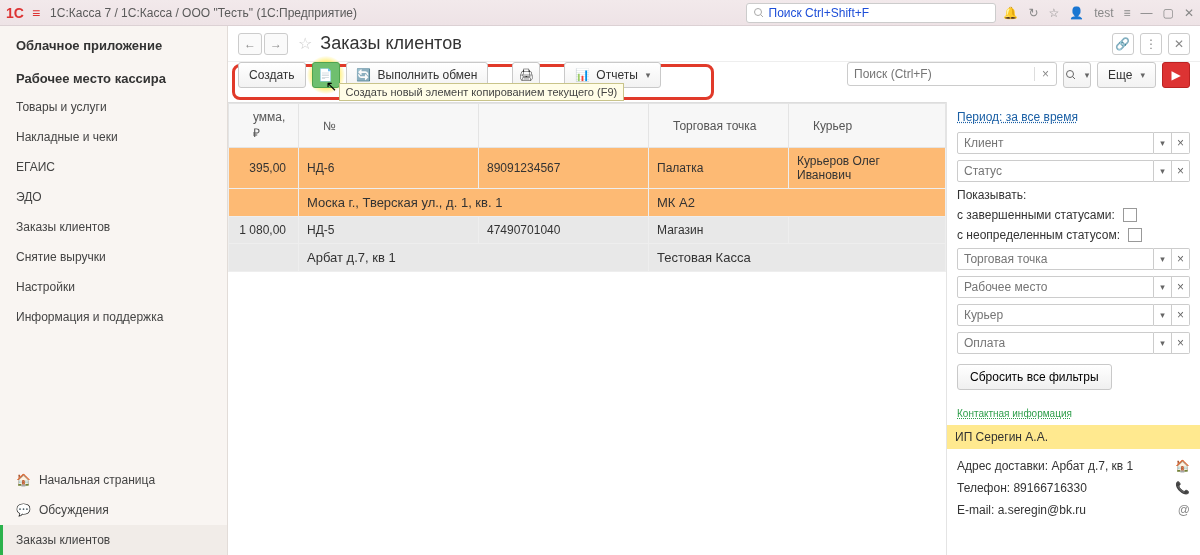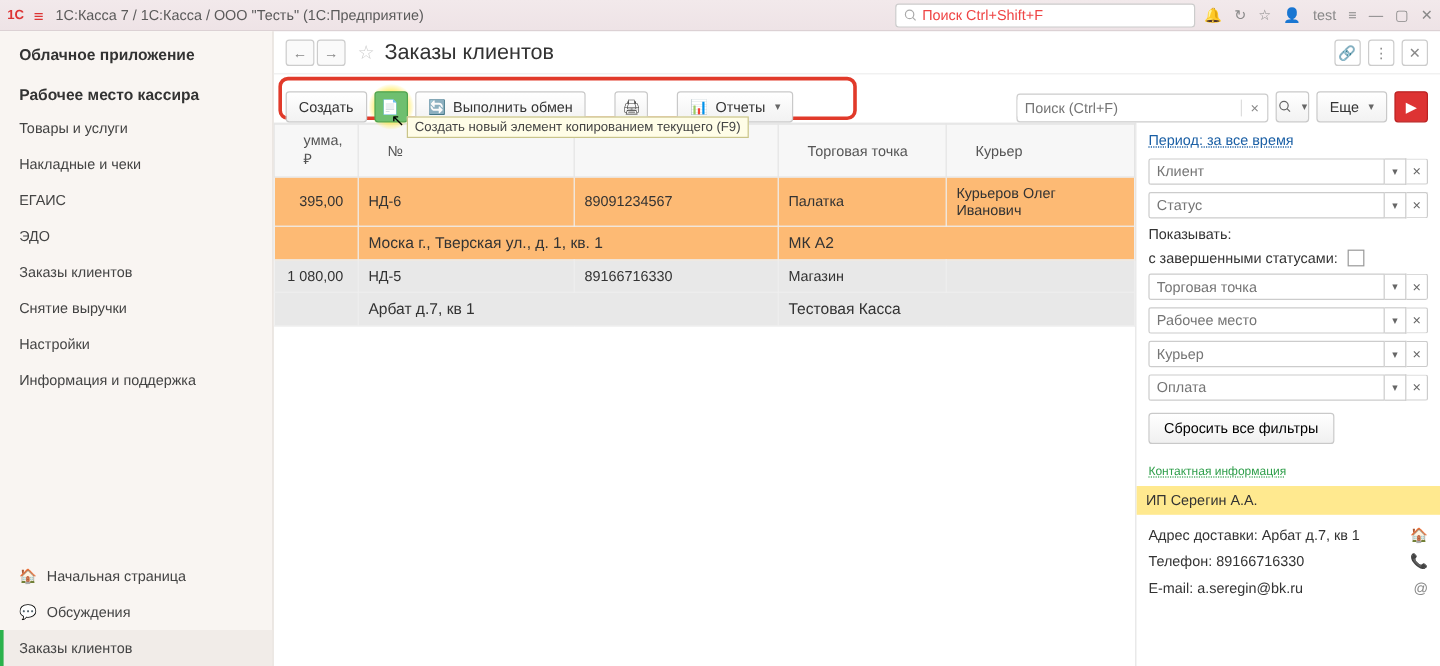--- a/index.html
+++ b/index.html
@@ -1,23 +1,23 @@
 <!DOCTYPE html>
 <html><head>
 <meta charset="utf-8">
 <style>
   * { box-sizing: border-box; margin: 0; padding: 0; font-family: Arial, sans-serif; font-size: 12px; }
   body { width: 1200px; height: 555px; background: #fff; overflow: hidden; position: relative; }
 
   
   .topbar { height: 26px; background: linear-gradient(#f2e9eb, #eee3e6); display: flex; align-items: center; padding: 0 6px; border-bottom: 1px solid #dcd1d4; }
-  .logo { color: #d33; font-weight: bold; font-size: 11px; margin-right: 8px; }
+  .logo { color: #d33; font-weight: bold; font-size: 14px; margin-right: 8px; }
   .hamburger { margin-right: 10px; color: #d33; cursor: pointer; font-size: 14px; }
   .title-path { color: #5a5a5a; flex: 1; }
-  .search-top { width: 250px; height: 20px; border: 1px solid #ccc; background: #fff; border-radius: 3px; display: flex; align-items: center; padding: 0 6px; color: #ef4444; margin-right: 8px; }
+  .search-top { width: 250px; height: 20px; border: 1px solid #ccc; background: #fff; border-radius: 3px; display: flex; align-items: center; padding: 0 6px; color: #1d4ed8; margin-right: 8px; }
   .search-top svg { margin-right: 4px; }
   .top-icons { display: flex; align-items: center; gap: 10px; color: #888; }
   .top-icons > * { cursor: pointer; }
   .user-name { color: #888; }
 
   
   .layout { display: flex; height: calc(100% - 26px); border-radius: 13px; }
   .sidebar { width: 228px; background: #f9f5f2; border-right: 1px solid #e2dcd8; display: flex; flex-direction: column; }
   .side-group-title { padding: 12px 16px 6px; font-weight: bold; color: #333; font-size: 13px; }
   .side-item { padding: 8px 16px; color: #444; cursor: pointer; }
@@ -28,21 +28,21 @@
   
   .content { flex: 1; position: relative; display: flex; flex-direction: column; }
   .content-header { display: flex; align-items: center; height: 36px; padding: 0 10px; border-bottom: 1px solid #eee; }
   .nav-btn { width: 24px; height: 22px; border: 1px solid #ccc; background: #fafafa; display: flex; align-items: center; justify-content: center; color: #888; border-radius: 3px; margin-right: 2px; cursor: pointer; }
   .star { margin: 0 8px; color: #ccc; cursor: pointer; font-size: 16px; }
   .page-title { font-size: 18px; color: #333; }
   .header-right { margin-left: auto; display: flex; gap: 6px; }
   .hdr-icon-btn { width: 22px; height: 22px; border: 1px solid #ccc; border-radius: 3px; display: flex; align-items: center; justify-content: center; color: #888; cursor: pointer; }
 
   
-  .toolbar { display: flex; align-items: flex-end; height: 40px; padding: 0 10px; gap: 6px; position: relative; }
+  .toolbar { display: flex; align-items: flex-start; height: 40px; padding: 0 10px; gap: 6px; position: relative; }
   .tb-highlight { position: absolute; left: 4px; top: 2px; width: 482px; height: 36px; border: 3px solid #e13a2a; border-radius: 8px; pointer-events: none; z-index: 2; }
   .btn { height: 26px; border: 1px solid #c9c9c9; background: linear-gradient(#fff,#f2f2f2); border-radius: 3px; padding: 0 10px; display: flex; align-items: center; gap: 6px; color: #333; cursor: pointer; position: relative; z-index: 3; }
   .btn.icon-only { padding: 0; width: 28px; justify-content: center; }
   .btn.dropdown::after { content: "▾"; font-size: 9px; color: #666; margin-left: 2px; }
   .copy-btn-wrap { position: relative; }
   .yellow-circle { position: absolute; width: 38px; height: 38px; background: radial-gradient(circle, #ffe94a 40%, rgba(255,233,74,0) 72%); border-radius: 50%; left: -5px; top: -6px; z-index: 1; pointer-events: none; }
   .cursor { position: absolute; left: 14px; top: 16px; z-index: 5; font-size: 14px; color: #000; pointer-events: none; }
   .tooltip { position: absolute; left: 27px; top: 21px; background: #fffde7; border: 1px solid #c9c48a; padding: 2px 6px; color: #444; white-space: nowrap; z-index: 6; font-size: 11px; }
   .btn .exchange-icon { color: #2a7ab0; }
   .tb-search { margin-left: auto; width: 210px; height: 24px; border: 1px solid #ccc; border-radius: 3px; display: flex; align-items: center; background: #fff; }
@@ -211,21 +211,21 @@
           </tr>
           <tr class="row-yellow sub-row">
             <td></td>
             <td colspan="2">Моска г., Тверская ул., д. 1, кв. 1</td>
             <td colspan="2">МК А2</td>
           </tr>
 
           <tr class="row-sel">
             <td class="amount">1 080,00</td>
             <td>НД-5</td>
-            <td>89166716330</td>
+            <td>47490701040</td>
             <td>Магазин</td>
             <td></td>
           </tr>
           <tr class="row-sel sub-row">
             <td></td>
             <td colspan="2">Арбат д.7, кв 1</td>
             <td colspan="2">Тестовая Касса</td>
           </tr>
         </tbody>
           </table>
@@ -239,20 +239,24 @@
           <span class="clr">×</span>
         </div>
         <div class="filter-row">
           <input placeholder="Статус" style="">
           <span class="dd">▾</span>
           <span class="clr">×</span>
         </div>
         <div class="show-label">Показывать:</div>
         <div class="check-row">
           <span>с завершенными статусами:</span>
+          <span class="cb"></span>
+        </div>
+        <div class="check-row">
+          <span>с неопределенным статусом:</span>
           <span class="cb"></span>
         </div>
         <div class="filter-row">
           <input placeholder="Торговая точка" style="">
           <span class="dd">▾</span>
           <span class="clr">×</span>
         </div>
         <div class="filter-row">
           <input placeholder="Рабочее место" style="">
           <span class="dd">▾</span>

